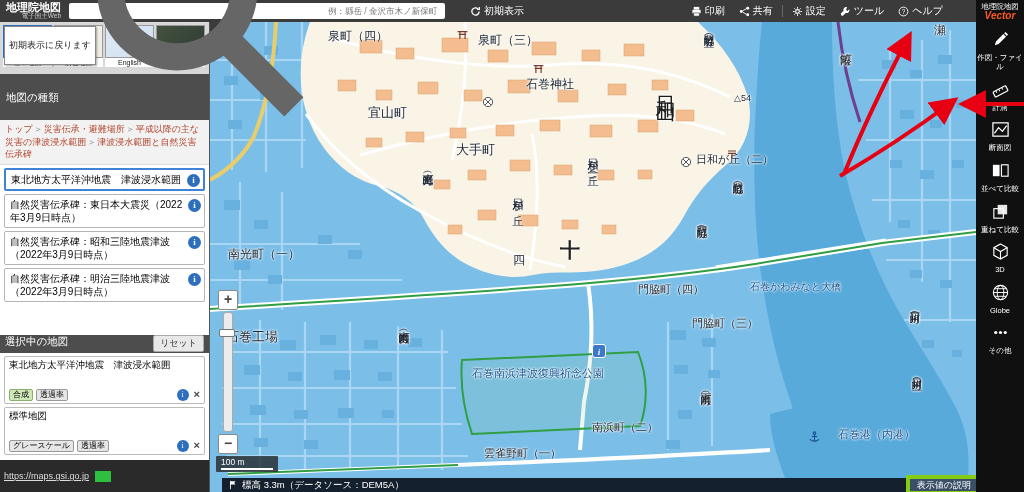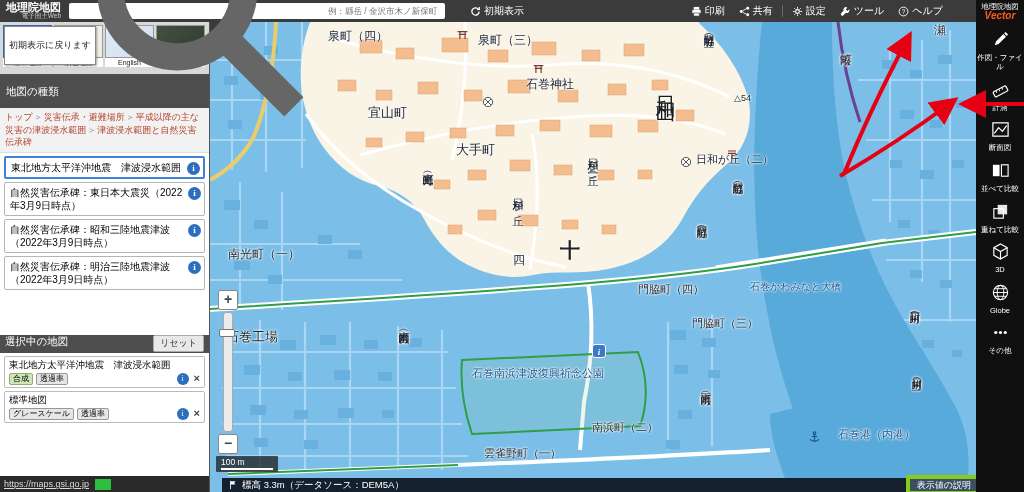--- a/index.html
+++ b/index.html
@@ -38,42 +38,42 @@
   .tile{width:49px;cursor:pointer}
   .tile .thumb{height:33px;border:1px solid #999;box-sizing:border-box}
   .tile.sel .thumb{border:2px solid #2b6fc4}
   .tile .tl{font-size:7px;text-align:center;line-height:1.3;color:#222;background:#fff;white-space:nowrap;overflow:hidden}
   .thumb-std{background:linear-gradient(135deg,#f0e2c2,#e9d5ae 55%,#f4ead2)}
   .thumb-pale{background:linear-gradient(135deg,#f8f5ee,#efece2)}
   .thumb-english{background:linear-gradient(135deg,#dfeaf6,#cfdff0);color:#245;font-size:8px;text-align:center;line-height:33px}
   .thumb-photo{background:linear-gradient(135deg,#45523f,#2c3a33)}
   .tooltip{position:absolute;left:4px;top:4px;background:#fff;border:1px solid #888;font-size:9px;
            padding:12px 4px;color:#222;z-index:3;box-shadow:1px 1px 2px rgba(0,0,0,.35);white-space:nowrap}
-  .sec-head{background:#4d4d4d;color:#fff;height:18px;line-height:18px;padding:8px 6px;font-size:10.5px}
+  .sec-head{background:#4d4d4d;color:#fff;height:18px;line-height:18px;padding:14px 6px;font-size:10.5px}
   .breadcrumb{background:#f2f2f2;padding:3px 5px;font-size:9px;line-height:1.4;border-bottom:1px solid #ddd}
   .breadcrumb a{color:#b3452e;text-decoration:none;cursor:pointer}
   .crumb-sep{color:#888;margin:0 1px}
   .layer{position:relative;border:1px solid #b5b5b5;margin:3px 4px;padding:3px 20px 3px 5px;
          font-size:10px;line-height:1.3;cursor:pointer;border-radius:2px;background:#fff}
   .layer.sel{border:2px solid #3f82d6}
   .info-btn{position:absolute;right:3px;top:4px;width:13px;height:13px;border-radius:50%;background:#2e6fbd;
             color:#fff;font-size:9px;font-weight:bold;text-align:center;line-height:13px;
             font-family:"Liberation Serif",serif;cursor:pointer}
   .sel-section{position:absolute;left:0;top:313px;width:100%}
   .sel-head{background:#4d4d4d;color:#fff;height:18px;display:flex;align-items:flex-start;padding:0 5px;font-size:10.5px}
   .reset-btn{margin-left:auto;background:#e8e8e8;color:#333;font-size:9px;padding:1px 6px;border-radius:2px;
              border:1px solid #aaa;cursor:pointer}
   .sel-item{border:1px solid #bbb;margin:3px 4px;padding:2px 4px;font-size:9.5px;line-height:1.25;border-radius:2px}
-  .sel-row2{display:flex;align-items:center;gap:3px;margin-top:2px}
+  .sel-row2{display:flex;align-items:center;gap:3px;margin-top:18px}
   .tag{font-size:8px;border:1px solid #999;border-radius:2px;padding:0 3px;background:#e6e6e6;cursor:pointer;white-space:nowrap}
   .tag.hl{background:#cfe6b8;border-color:#8ab06a}
   .sel-info{width:12px;height:12px;border-radius:50%;background:#2e6fbd;color:#fff;font-size:8px;line-height:12px;
             text-align:center;margin-left:auto;cursor:pointer;font-family:"Liberation Serif",serif}
   .sel-close{font-size:11px;font-weight:bold;color:#444;cursor:pointer;margin-left:2px;line-height:1}
-  .side-status{position:absolute;left:0;bottom:0;width:100%;height:16px;background:#2a2a2a;display:flex;
+  .side-status{position:absolute;left:0;bottom:0;width:100%;height:32px;background:#2a2a2a;display:flex;
                align-items:center;padding:0 4px;box-sizing:border-box;gap:6px}
   .side-status a{color:#ddd;font-size:9px;text-decoration:underline;cursor:pointer}
   .green-chip{width:16px;height:11px;background:#2fbf3e}
 
   
   .map{position:absolute;left:210px;top:22px;width:766px;height:470px;overflow:hidden;cursor:grab;background:#7bbfe9}
   .map svg.base{position:absolute;left:0;top:0;display:block}
   #map-overlay{position:absolute;left:0;top:0;width:766px;height:456px;pointer-events:none}
   .map-label{position:absolute;font-weight:normal;color:#1c2430;white-space:nowrap;line-height:1;
              text-shadow:0 0 2px #fff,0 0 2px #fff,0 0 3px rgba(255,255,255,.9)}

